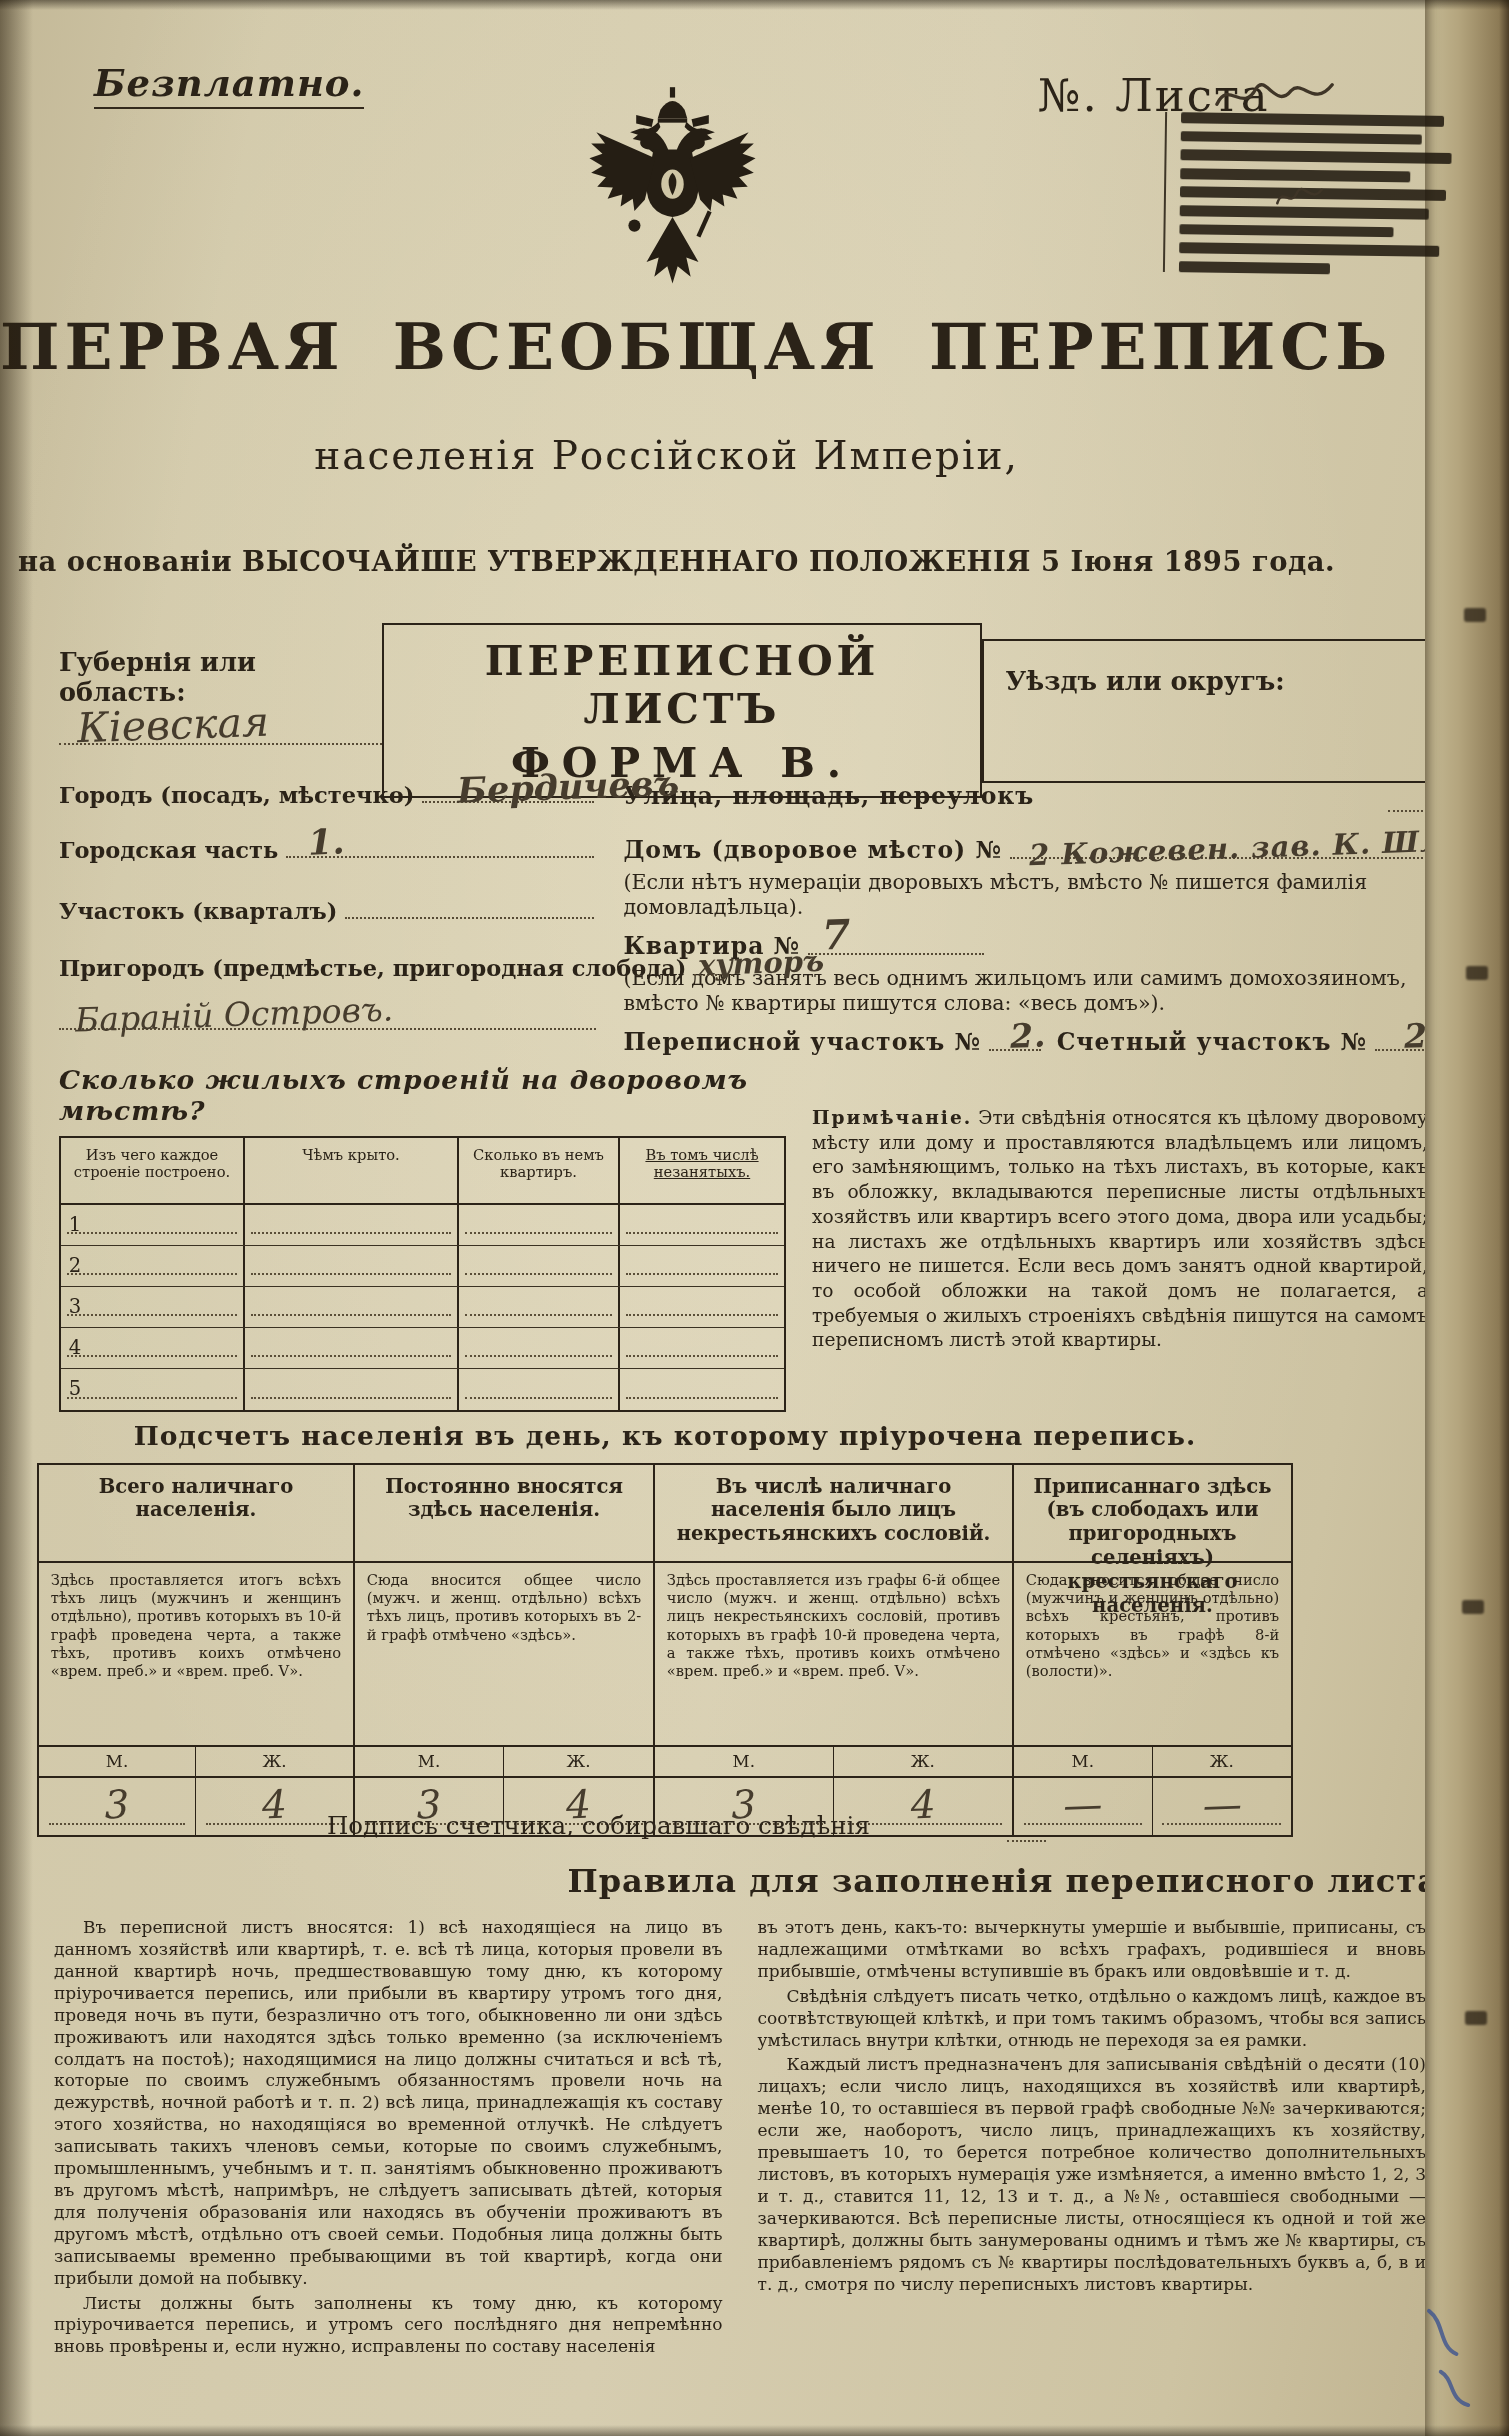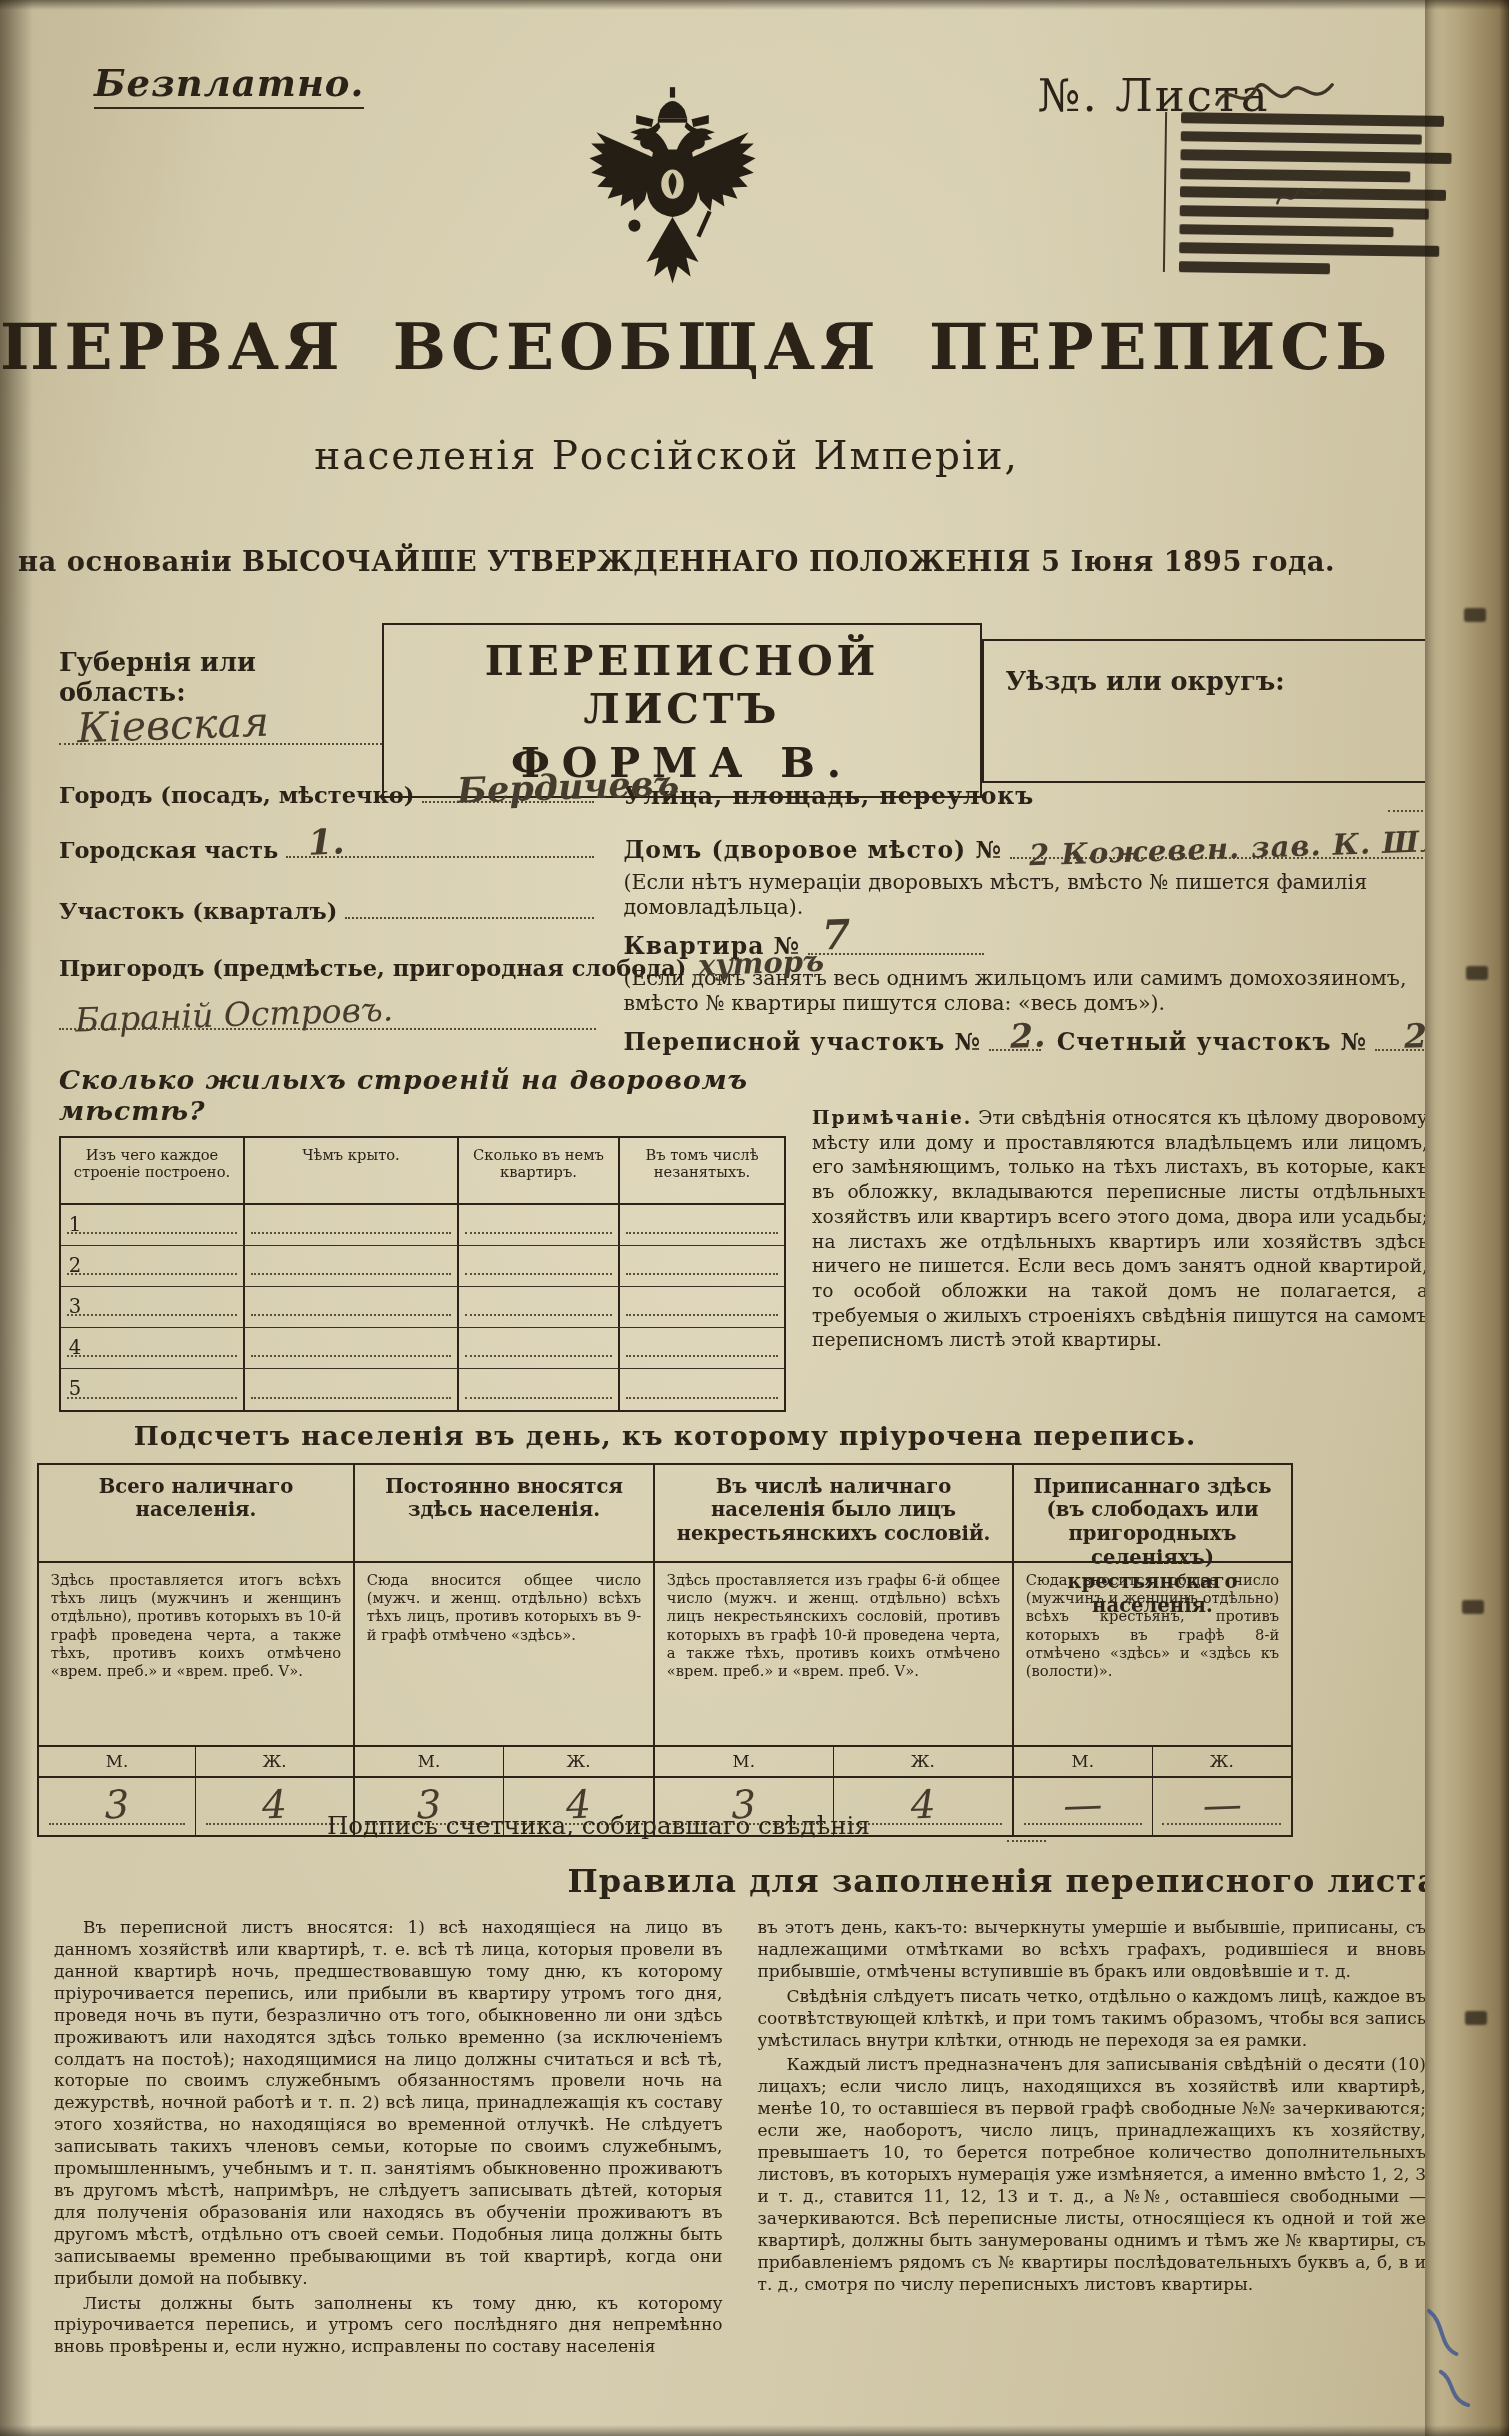--- a/index.html
+++ b/index.html
@@ -79,21 +79,21 @@
   .mb1{margin-bottom:29px;} .mb2{margin-bottom:35px;} .mb3{margin-bottom:31px;}
   .extra-line { position:relative; border-bottom:2px dotted #564a35; height:7.8px; margin-top:41px; }
   .extra-line .hand { position:absolute; bottom:-5.9px; left:15.7px; }
 
   
   .bsec { position:absolute; left:59px; top:1064px; width:727px; }
   .bq { font-size:26.5px; font-weight:bold; font-style:italic; letter-spacing:1px; margin-bottom:9.8px; }
   .btable { border:2.9px solid #2b2318; width:727px; background:rgba(255,252,235,.06); }
   .bhead { display:grid; grid-template-columns:184px 214px 161px 1fr; border-bottom:2px solid #2b2318; }
   .bhc { font-size:14.7px; text-align:center; padding:7.8px 5.9px; line-height:1.2; border-right:2px solid #2b2318; height:65px; }
-  .bhc:last-child { border-right:none; }
+  .bhc:last-child { border-right:none;text-decoration:underline; }
   .brow { display:grid; grid-template-columns:184px 214px 161px 1fr; border-bottom:1.5px solid #3a3122; height:41px; }
   .brow:last-child { border-bottom:none; }
   .bc { border-right:2px solid #2b2318; position:relative; }
   .bc:last-child { border-right:none; }
   .bc::after { content:""; position:absolute; left:5.9px; right:5.9px; bottom:10.8px; border-bottom:2px dotted #5a4e38; }
   .rn { position:absolute; left:7.8px; top:7.8px; font-size:19.6px; }
 
   .bnote { position:absolute; left:812px; top:1106px; width:616px; font-size:18.6px;
     text-align:justify; line-height:1.33; }
   .bnote b { letter-spacing:2px; }
@@ -345,21 +345,21 @@
               <span class="hand h40">3</span>
             </span>
           <span class="pvc">
               <span class="hand h40">4</span>
             </span>
         </div>
       </div>
 
       <div class="pg">
         <div class="pgh">Постоянно вносятся здѣсь населенія.</div>
-        <div class="pge">Сюда вносится общее число (мужч. и женщ. отдѣльно) всѣхъ тѣхъ лицъ, противъ которыхъ въ 9-й графѣ отмѣчено «здѣсь».</div>
+        <div class="pge">Сюда вносится общее число (мужч. и женщ. отдѣльно) всѣхъ тѣхъ лицъ, противъ которыхъ въ 2-й графѣ отмѣчено «здѣсь».</div>
         <div class="pgmj">
           <span>М.</span>
           <span>Ж.</span>
         </div>
         <div class="pgv">
           <span class="pvc">
               <span class="hand h40">3</span>
             </span>
           <span class="pvc">
               <span class="hand h40">4</span>

